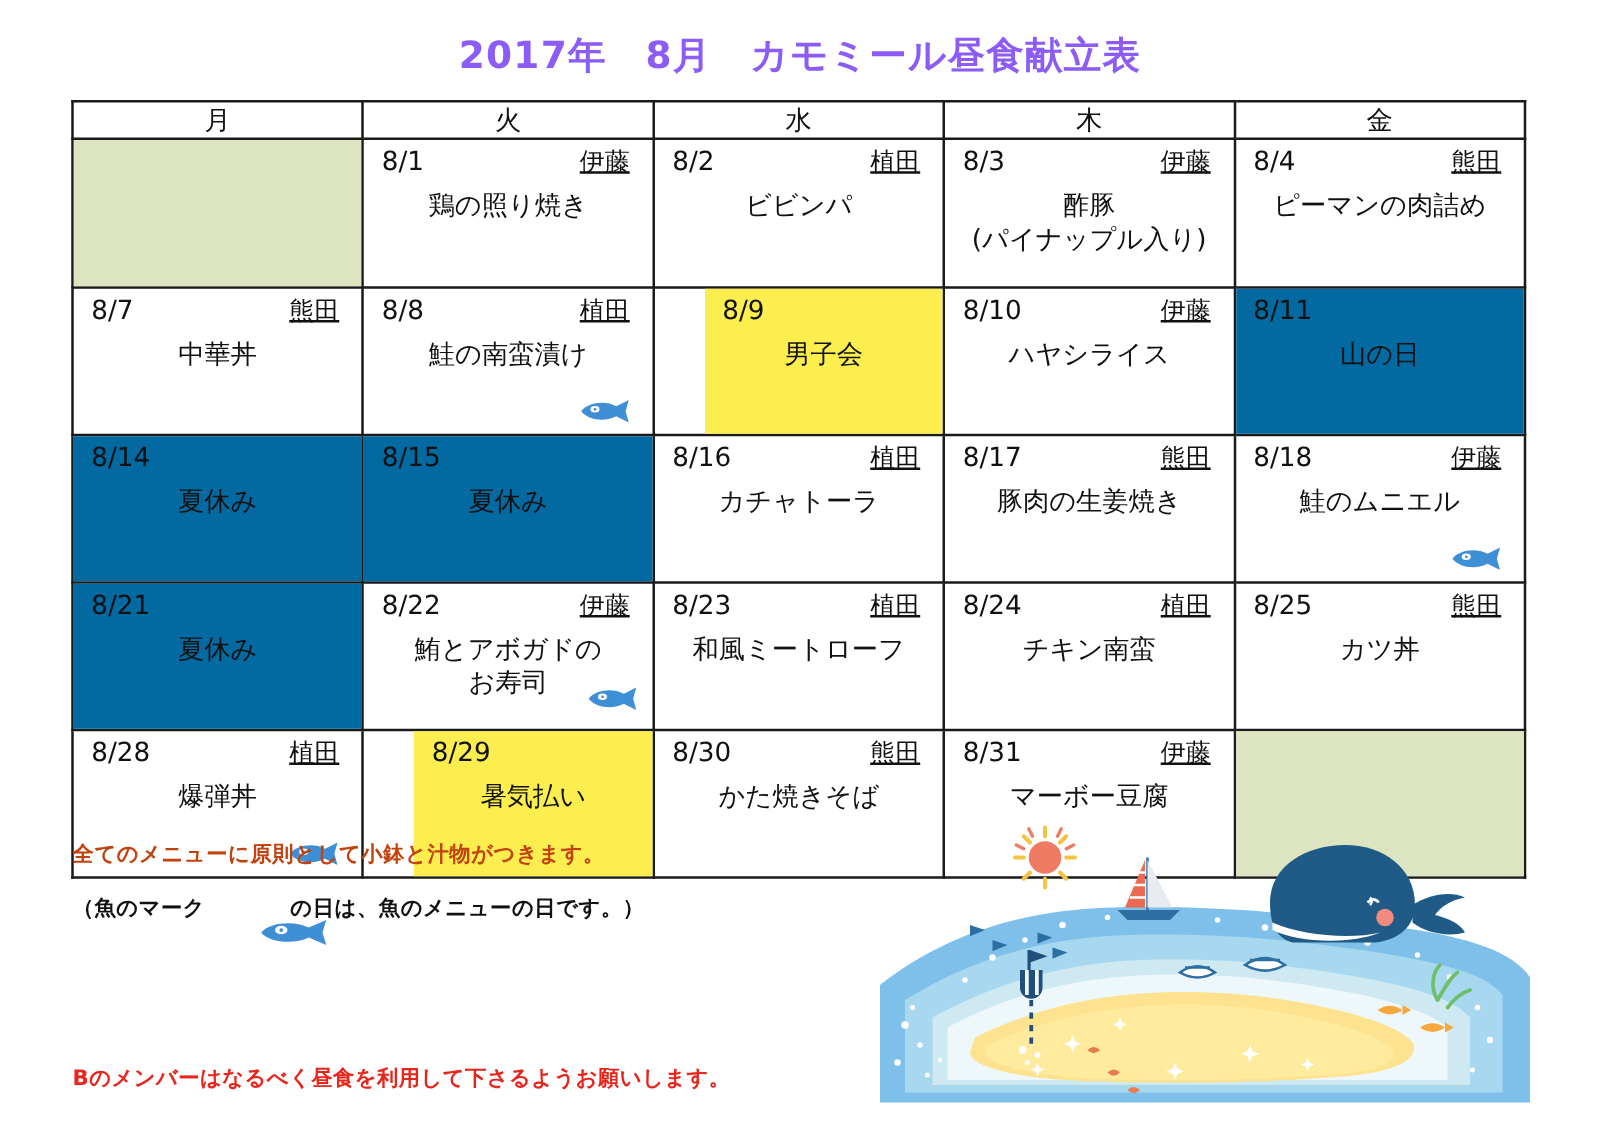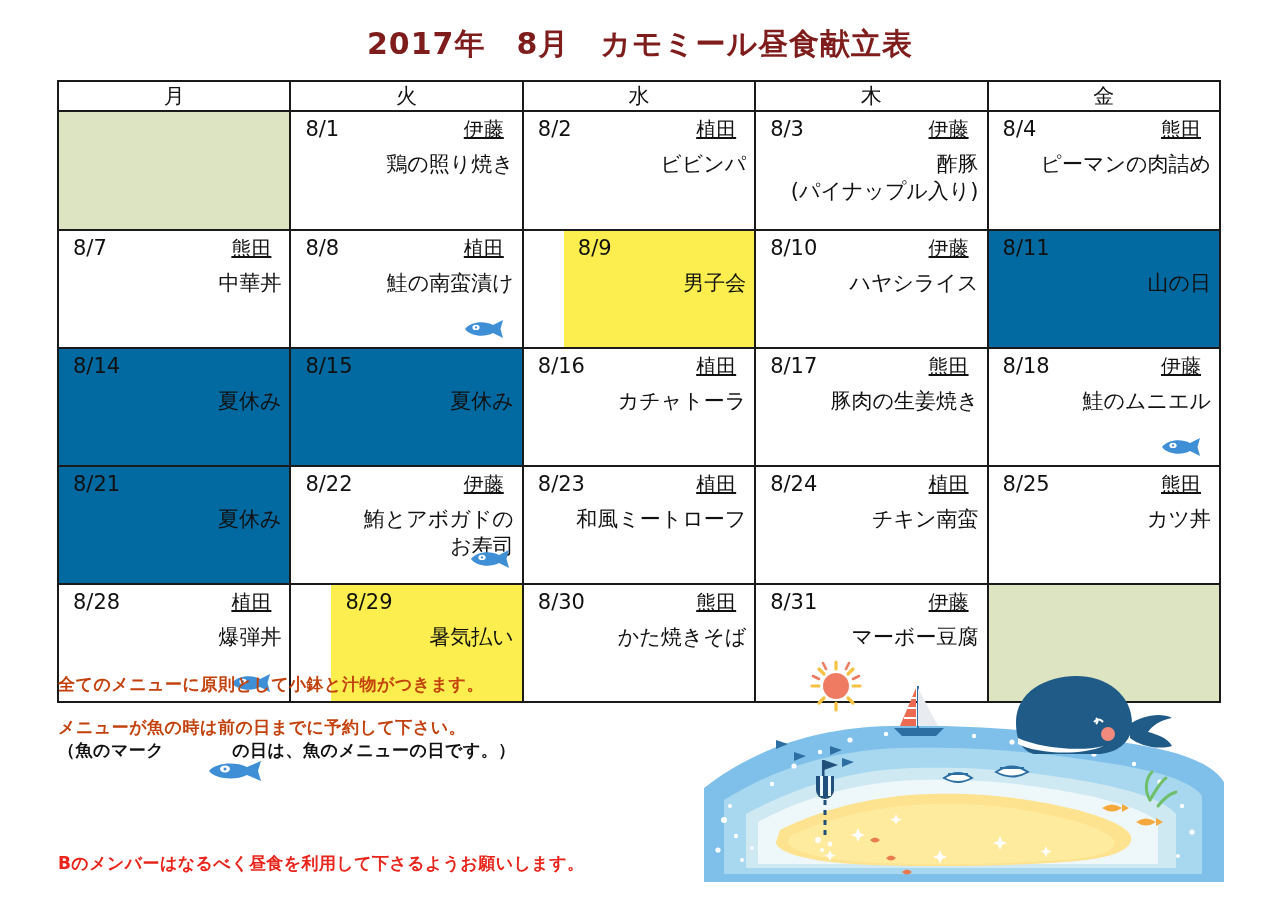--- a/index.html
+++ b/index.html
@@ -17,21 +17,21 @@
 
   
   .title {
     position: absolute;
     top: 24px;
     left: 0;
     width: 1280px;
     text-align: center;
     font-size: 30px;
     font-weight: bold;
-    color: #7f1d1d;
+    color: #8b5cf6;
     letter-spacing: 1px;
     white-space: pre;
     font-family: "DejaVu Sans", sans-serif;
   }
 
   
   .cal-wrap {
     position: absolute;
     left: 57px;
     top: 80px;
@@ -71,21 +71,21 @@
     align-items: baseline;
     font-size: 21px;
     color: #111;
     line-height: 1.25;
     font-family: "DejaVu Sans", sans-serif;
   }
   .cell-date { padding-left: 6px; }
   .cell-staff { padding-right: 10px; font-size: 20px; text-decoration: underline; }
   .cell-body {
     margin-top: 9px;
-    text-align: right;
+    text-align: center;
     font-size: 21px;
     color: #111;
     line-height: 1.25;
     white-space: pre-line;
     font-family: "DejaVu Sans", sans-serif;
   }
   .cell.r1 { height: 116px; }
   .cell.r0 { height: 117px; }
 
   
@@ -438,21 +438,20 @@
             </div>
           </td>
         </tr>
       </tbody>
   </table>
 </div>
 
 <div class="notes">
   <div class="note-line">全てのメニューに原則として小鉢と汁物がつきます。</div>
   <div class="note-gap"></div>
-  <div class="note-line">メニューが魚の時は前の日までに予約して下さい。</div>
   <div class="note-fishline">
     <span>（魚のマーク</span>
     <span class="fish-inline">
       <svg viewBox="0 0 64 22" width="64" height="22" aria-hidden="true">
         <path d="M4 11 C10 3, 30 1, 42 7 L56 1 L53 11 L56 21 L42 15 C30 21, 10 19, 4 11 Z" fill="#3f8fd6"></path>
         <ellipse cx="20" cy="9" rx="5" ry="3.4" fill="#ffffff"></ellipse>
         <circle cx="20" cy="9" r="1.5" fill="#3f8fd6"></circle>
       </svg>
     </span>
     <span>の日は、魚のメニューの日です。）</span>

